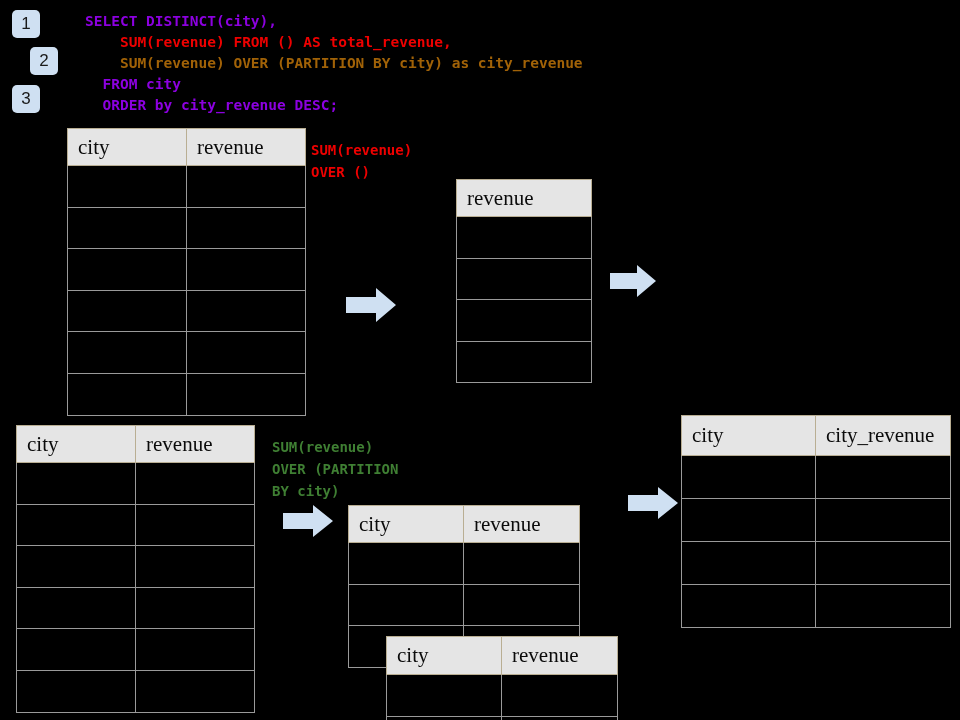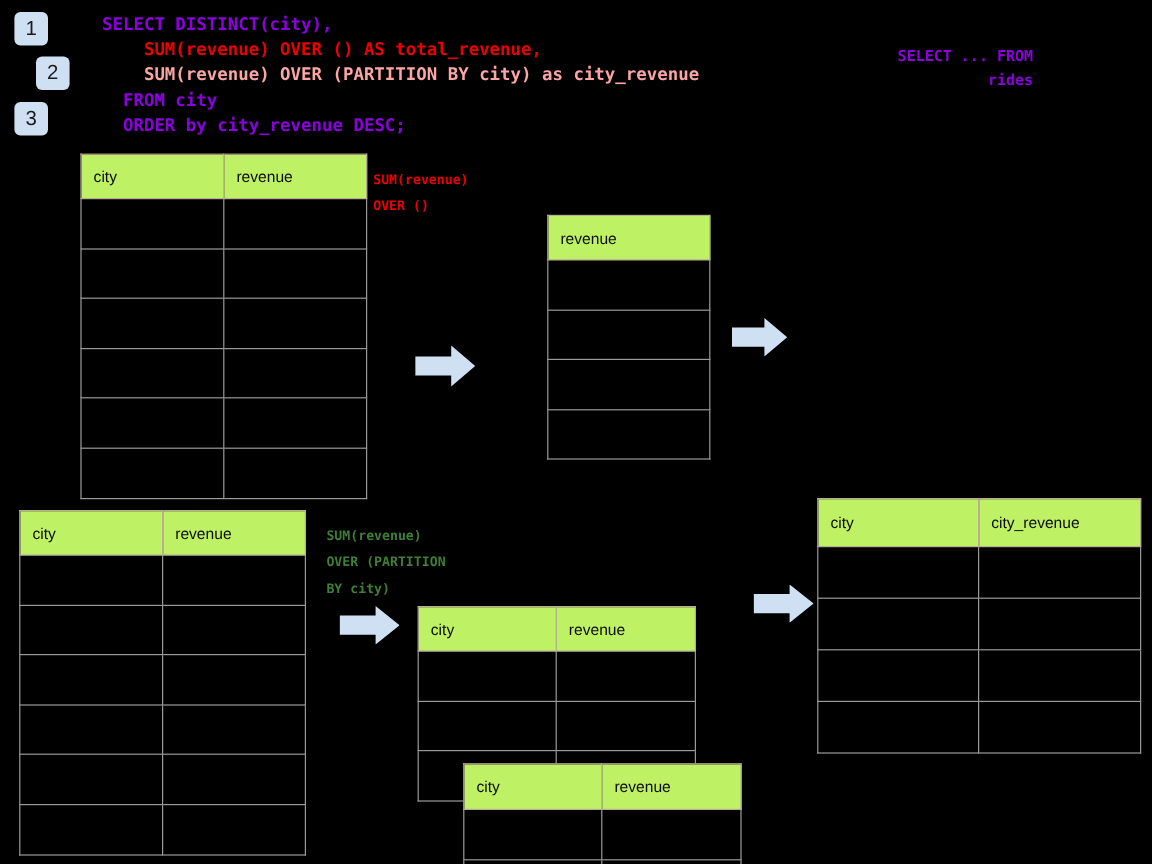--- a/index.html
+++ b/index.html
@@ -22,21 +22,21 @@
     font-size: 14.5px;
     font-weight: bold;
     line-height: 21px;
     white-space: pre;
     letter-spacing: 0px;
   }
   #sql-main { left: 85px; top: 11px; }
   #sql-side { left: 748px; top: 37px; font-size: 12.5px; line-height: 20px; }
   .kw-purple { color: #8c00e0; text-align: right; }
   .kw-red    { color: #ee0000; }
-  .kw-green  { color: #fca5a5; }
+  .kw-green  { color: #a16207; }
 
   
   .badge {
     position: absolute;
     width: 28px; height: 28px;
     background: #cfe0f2;
     border-radius: 5px;
     color: #1a1a1a;
     font-family: "Liberation Sans", sans-serif;
     font-size: 17px;
@@ -56,57 +56,55 @@
     background: #000;
     table-layout: fixed;
   }
   .tbl td {
     border: 1px solid #9a9a9a;
     padding: 0;
     background: #000;
     box-sizing: border-box;
   }
   .tbl td.hdr {
-    background: #bef264;
+    background: #e5e5e5;
     color: #0b0b0b;
-    font-family: Liberation Sans, sans-serif;
-    font-size: 13px;
+    font-family: Liberation Serif, serif;
+    font-size: 21px;
     padding: 0 0 0 10px;
     vertical-align: middle;
     border: 1px solid #b9ae93;
   }
 
   
   .lbl {
     position: absolute;
     font-family: "DejaVu Sans Mono", "Liberation Mono", monospace;
-    font-size: 11px;
+    font-size: 14px;
     font-weight: bold;
     line-height: 22px;
     white-space: pre;
   }
   #lbl-total  { left: 311px; top: 139px; color: #ee0000; }
   #lbl-partition { left: 272px; top: 436px; color: #3f7f33; }
 
   
   .arrow { position: absolute; }
 </style>
 </head>
 <body>
 
 <div id="stage">
 
   <div class="code" id="sql-main"><span class="kw-purple">SELECT DISTINCT(city),</span>
-    <span class="kw-red">SUM(revenue) OVER () AS total_revenue,</span>
+    <span class="kw-red">SUM(revenue) FROM () AS total_revenue,</span>
     <span class="kw-green">SUM(revenue) OVER (PARTITION BY city) as city_revenue</span>
   <span class="kw-purple">FROM city</span>
   <span class="kw-purple">ORDER by city_revenue DESC;</span></div>
 
-  <div class="code kw-purple" id="sql-side"><span>SELECT ... FROM</span>
-<span>rides</span></div>
 
   <div class="badge" id="badge-1">1</div>
   <div class="badge" id="badge-2">2</div>
   <div class="badge" id="badge-3">3</div>
 
   <table class="tbl" id="tbl-1" style="left:67px; top:128px; width:238px;">
     <tbody>
         <tr>
       <td class="hdr" style="width:119px; height:37px;">city</td>
       <td class="hdr" style="width:119px; height:37px;">revenue</td>

